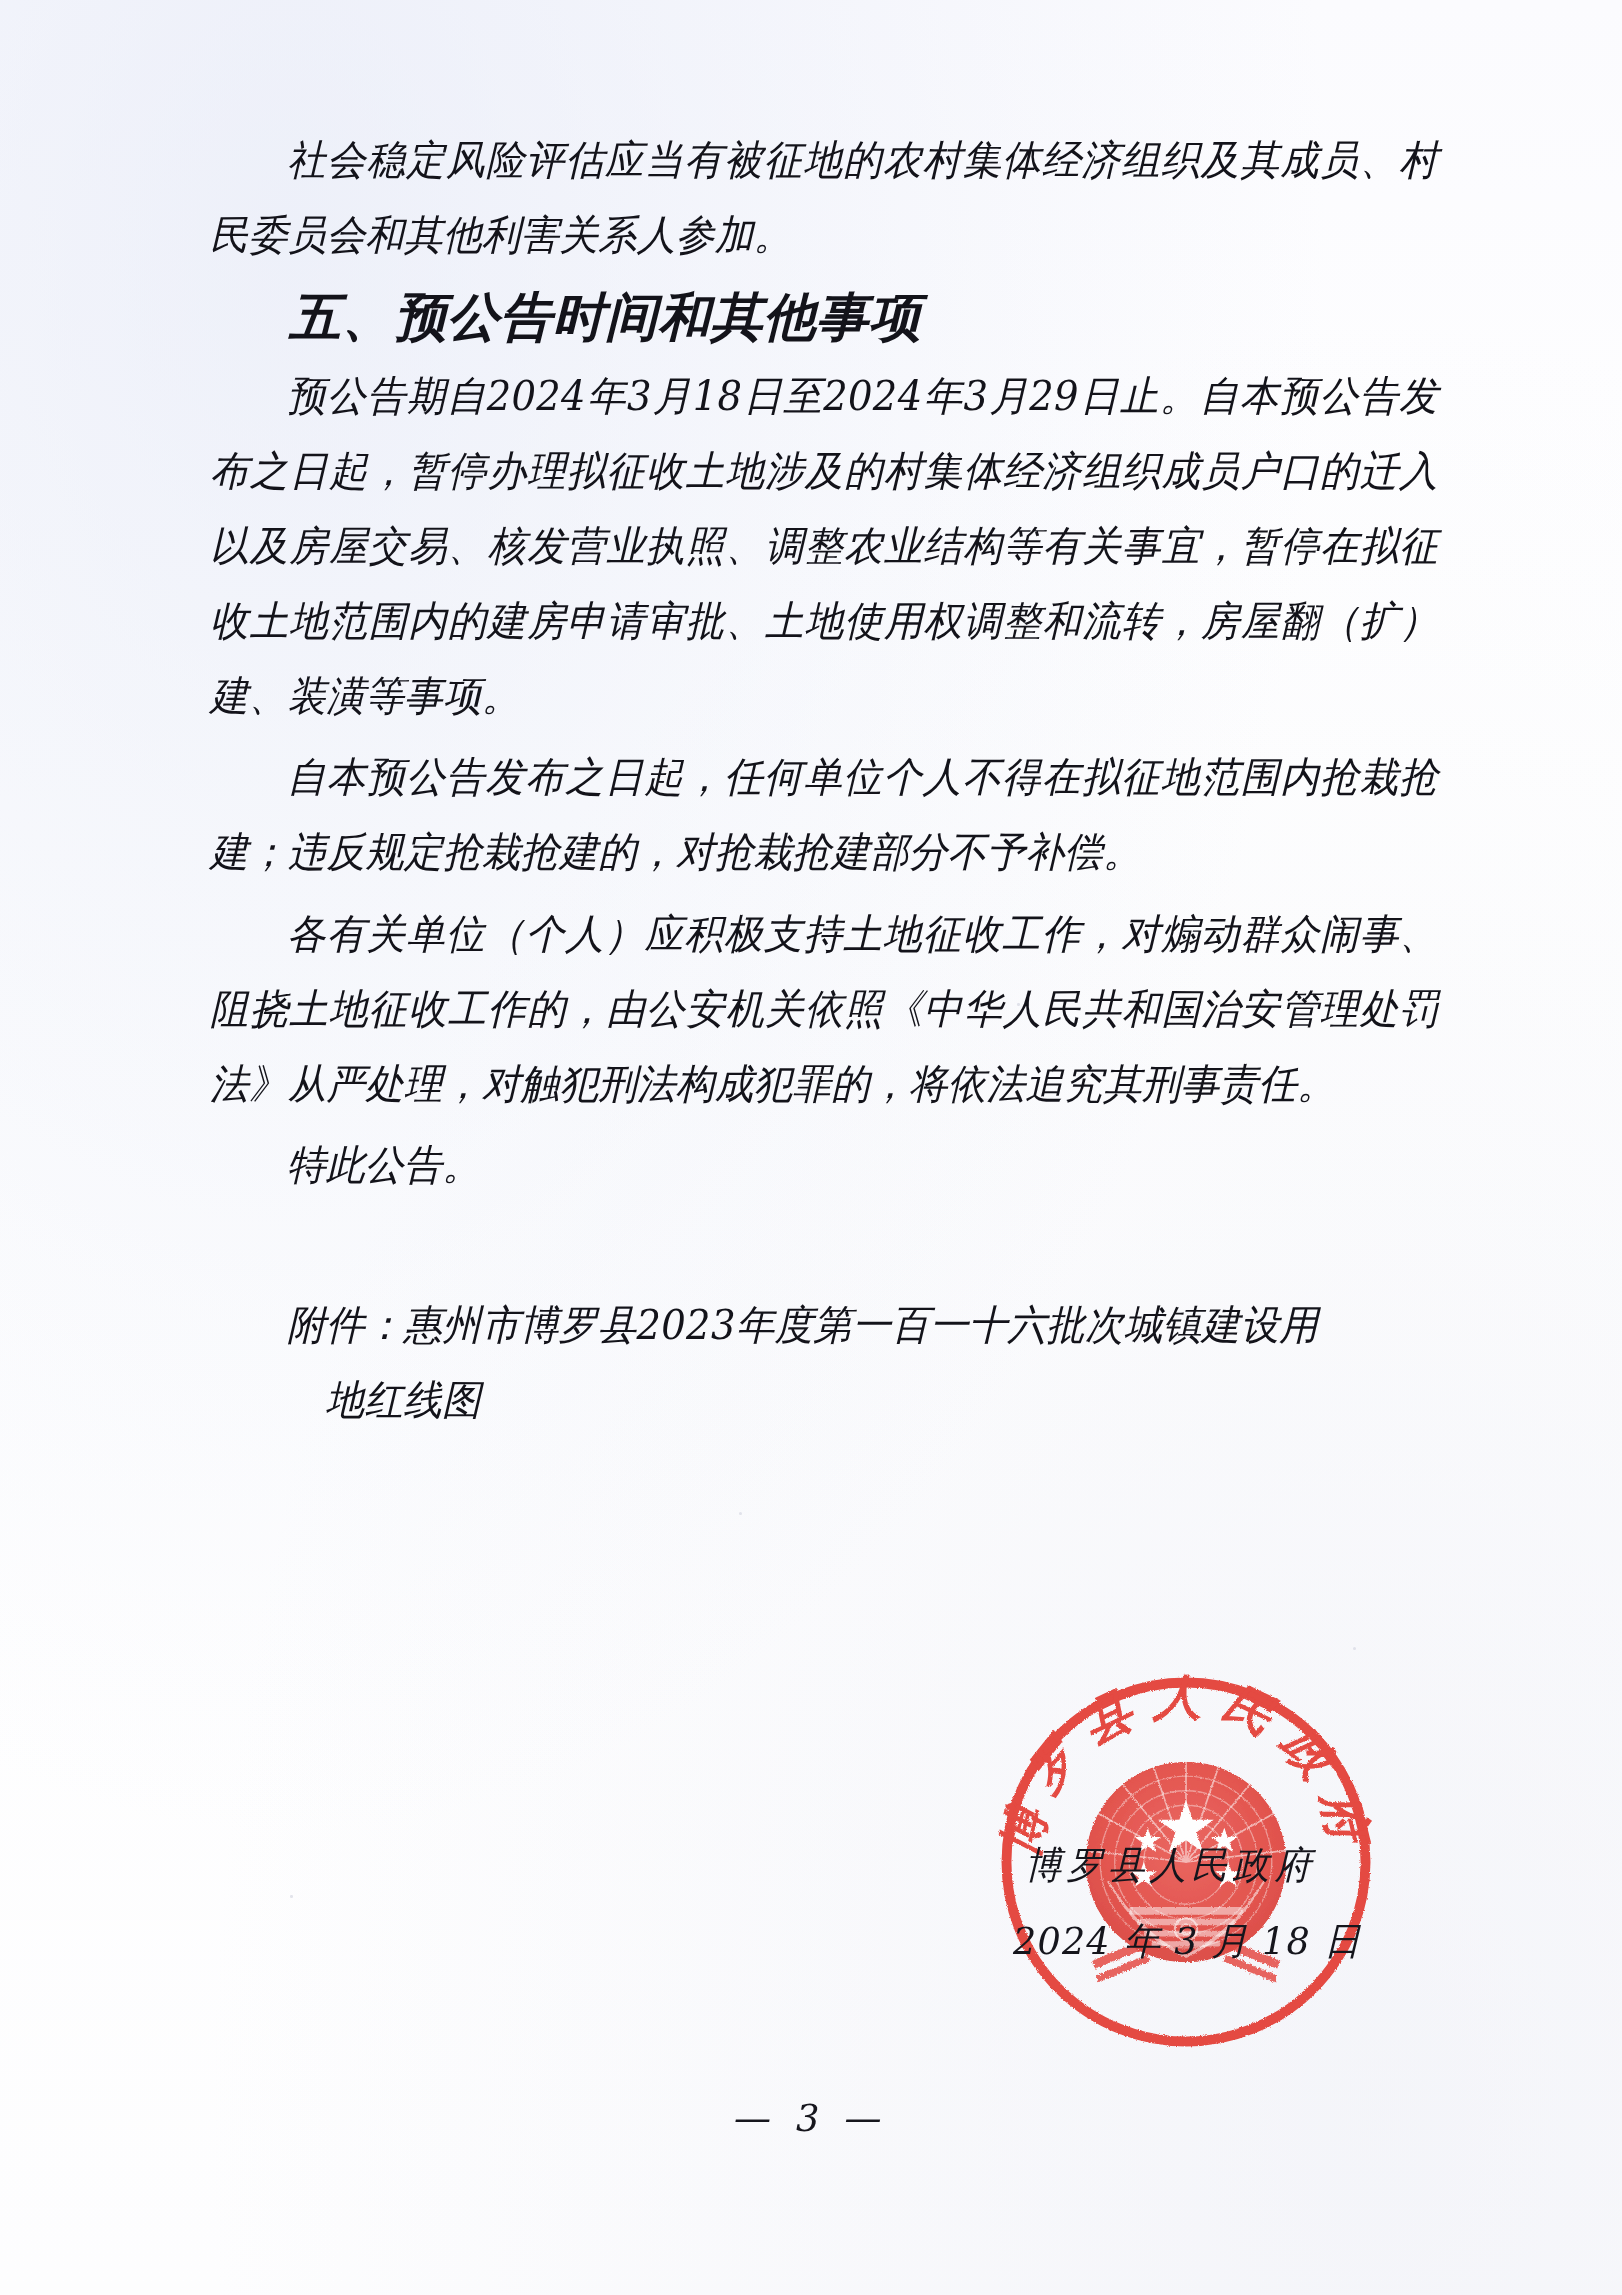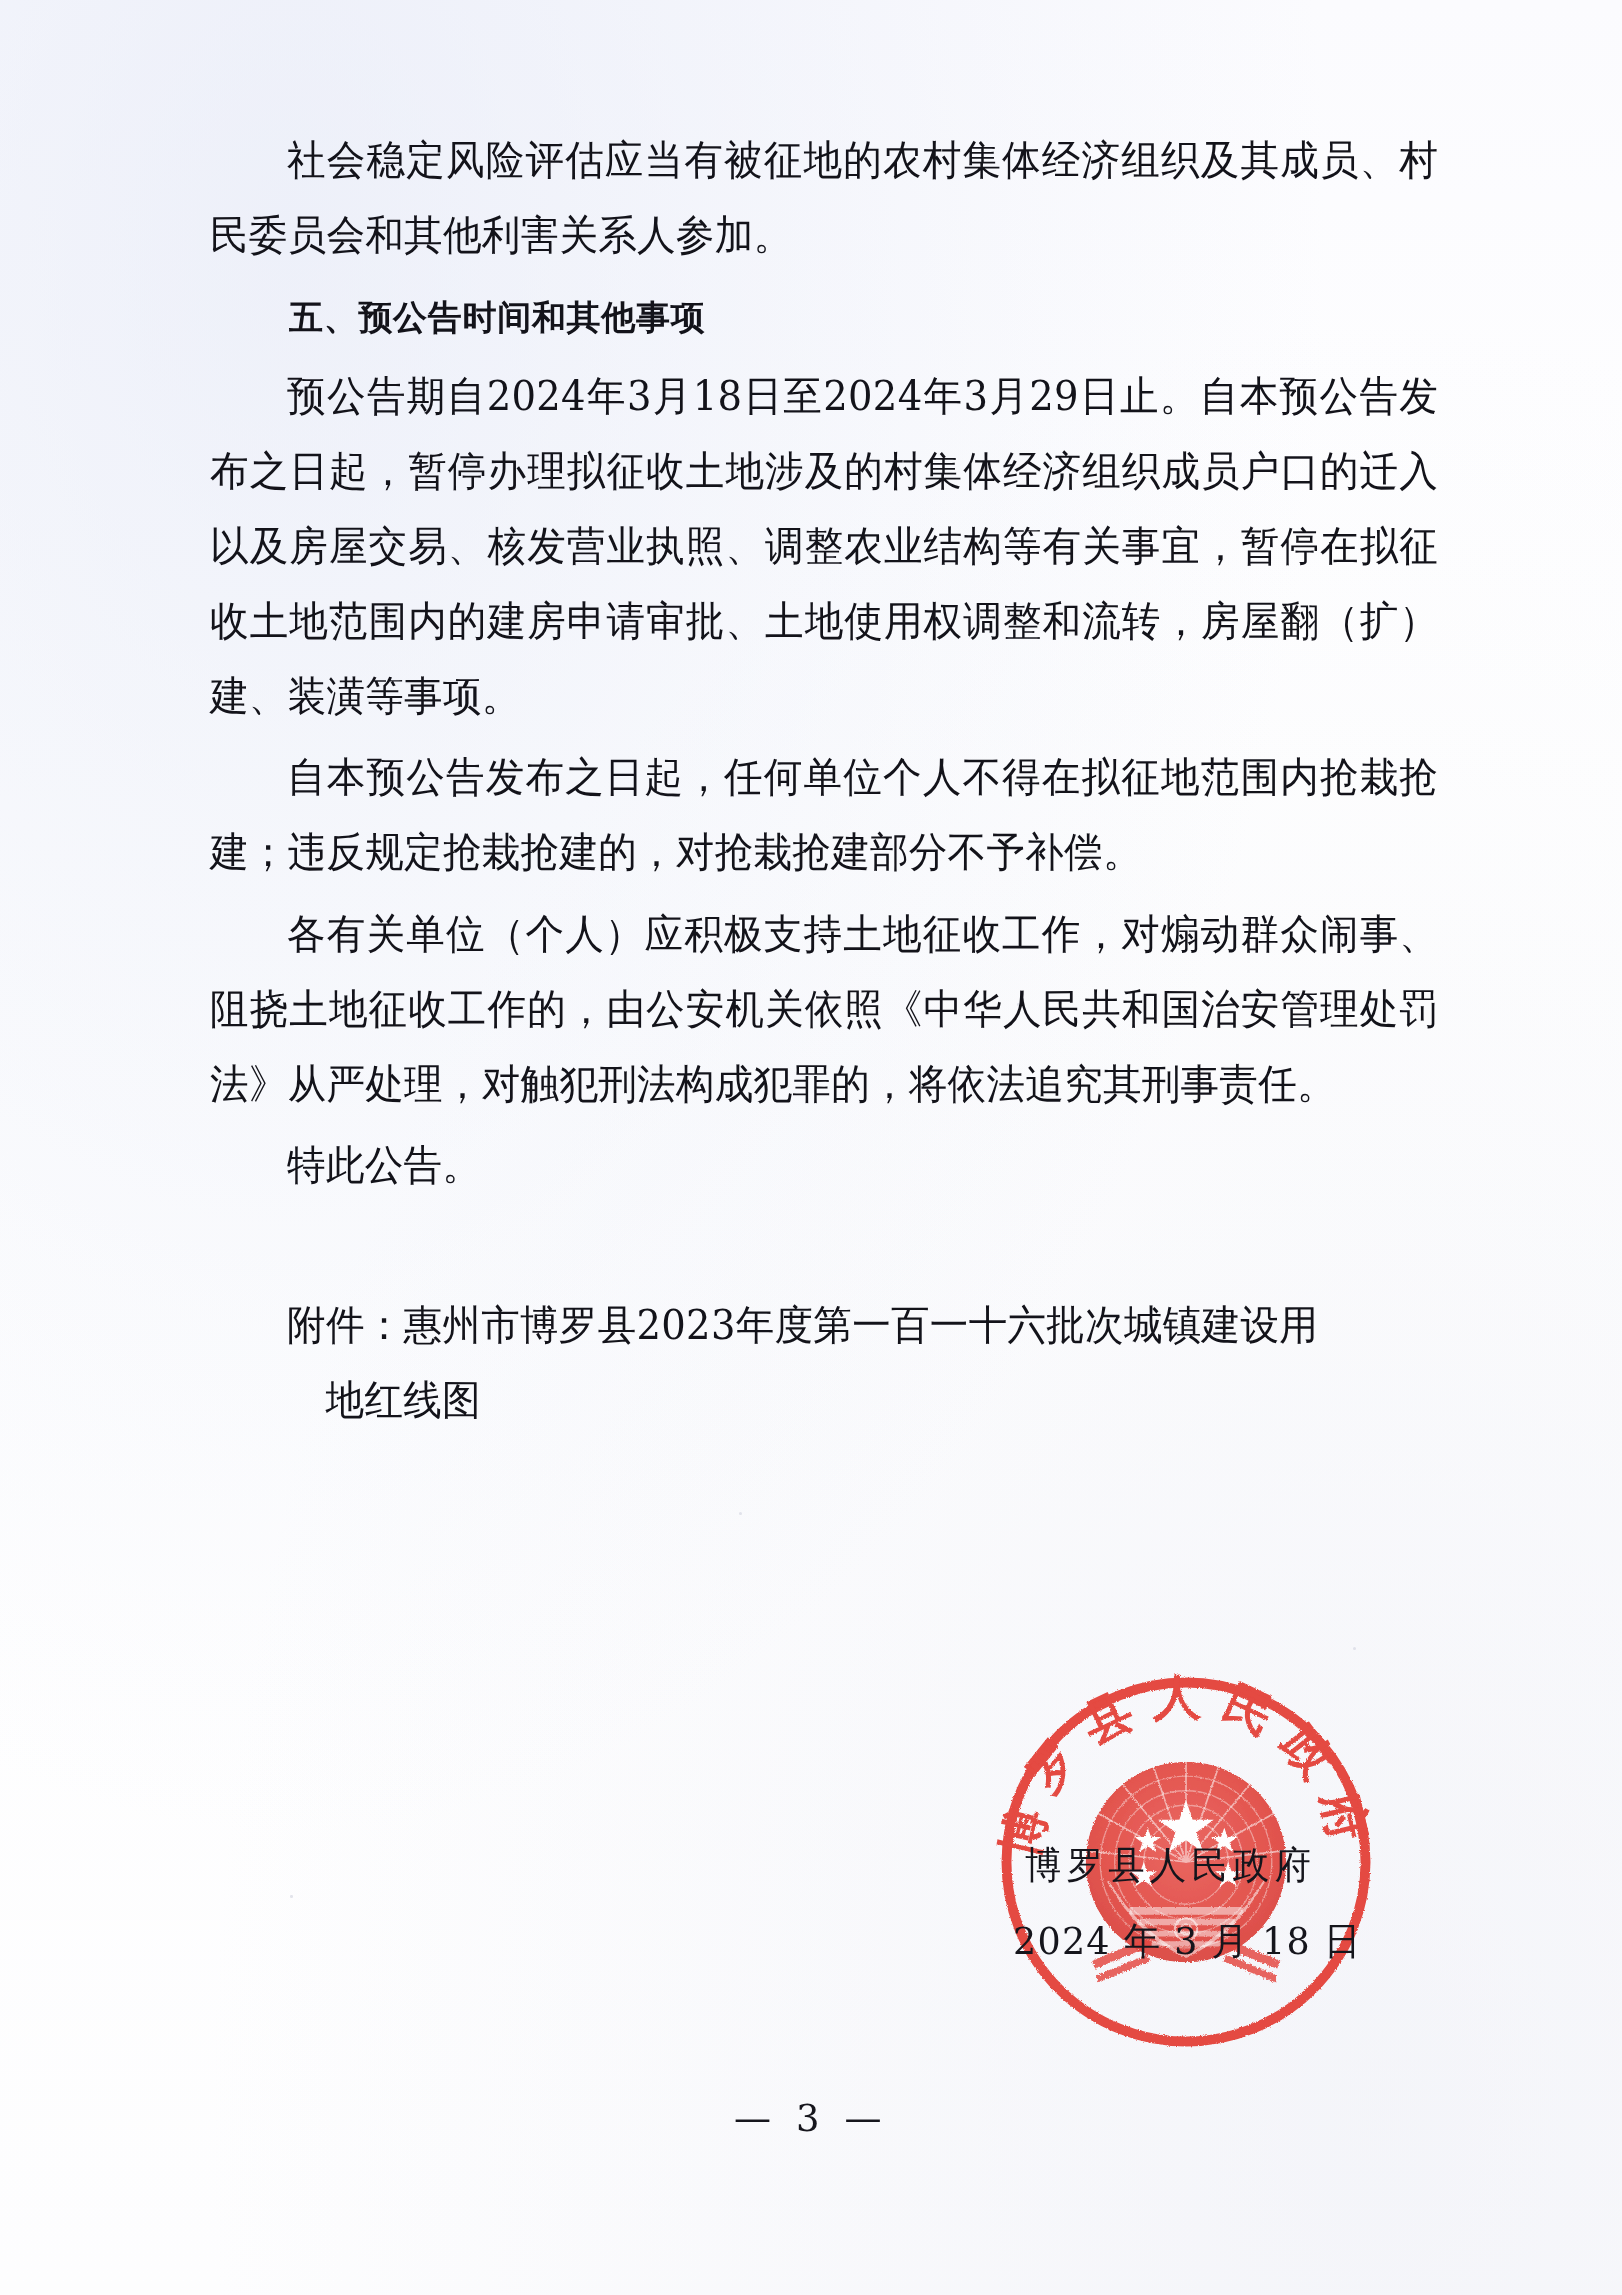--- a/index.html
+++ b/index.html
@@ -8,20 +8,21 @@
     background: #ffffff;
   }
   .page {
     position: relative;
     width: 1622px;
     height: 2295px;
     background: #fca5a5;
     overflow: hidden;
     font-family: "DejaVu Serif", "Liberation Serif", serif;
     color: #13131a;
+    font-style: italic;
   }
   
   .paper-tint {
     position: absolute;
     inset: 0;
     background:
       radial-gradient(ellipse at 18% 10%, rgba(225,230,245,0.55) 0%, rgba(255,255,255,0) 55%),
       radial-gradient(ellipse at 85% 92%, rgba(230,232,242,0.40) 0%, rgba(255,255,255,0) 60%),
       linear-gradient(180deg, #fbfbfe 0%, #ffffff 35%, #fdfdfe 100%);
     pointer-events: none;
@@ -44,21 +45,21 @@
     margin: 0 0 6.6px 0;
     transform: scaleX(0.94);
     transform-origin: left top;
     width: 106.4%;
     font-weight: 400;
   }
 
   
   .heading {
     font-family: "DejaVu Sans", "Liberation Sans", sans-serif;
-    font-size: 34px;
+    font-size: 52px;
     line-height: 75px;
     font-weight: 700;
     letter-spacing: 0.7px;
     text-indent: 79px;
     margin: 2.6px 0 4px 0;
   }
   .spacer-md { height: 78px; }
 
   
   .attach {

